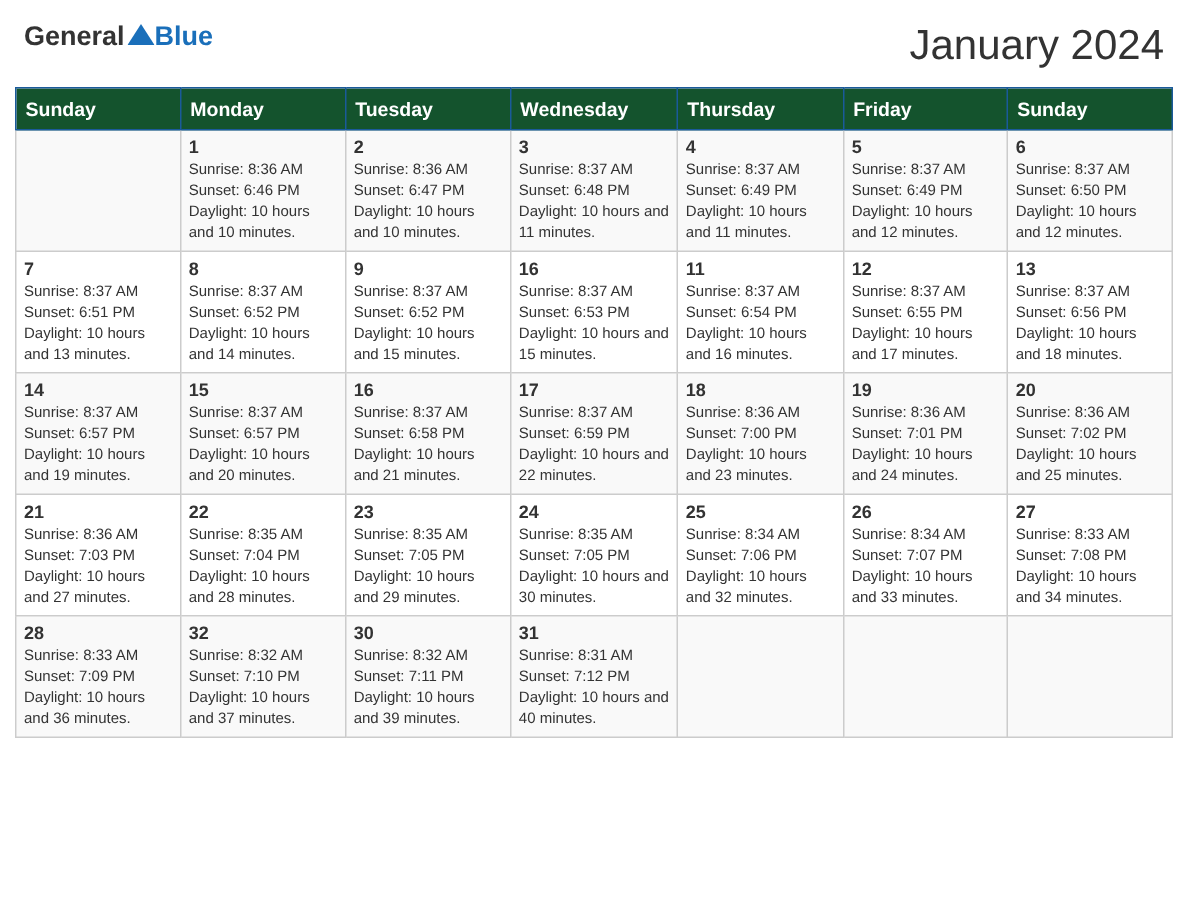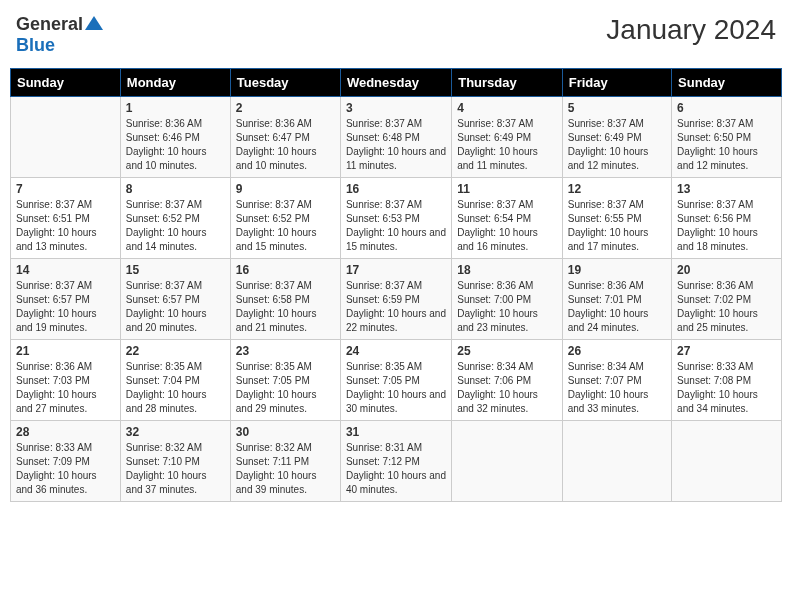--- a/index.html
+++ b/index.html
@@ -12,22 +12,21 @@
     }
     .header-area {
       display: flex;
       justify-content: space-between;
       align-items: flex-start;
       margin-bottom: 8px;
       padding: 4px 6px;
     }
     .logo {
       display: flex;
-      flex-direction: column;
-      align-items: flex-start;
+      align-items: flex-end;
     }
     .logo-general {
       font-size: 18px;
       font-weight: bold;
       color: #333;
     }
     .logo-blue {
       font-size: 18px;
       font-weight: bold;
       color: #1a6fba;
@@ -47,21 +46,21 @@
     .calendar-subtitle {
       font-size: 15px;
       color: #555;
     }
     .calendar-table {
       width: 100%;
       border-collapse: collapse;
       font-size: 11px;
     }
     .calendar-table thead tr th {
-      background-color: #000000;
+      background-color: #14532d;
       color: #fff;
       text-align: left;
       padding: 6px 6px;
       font-size: 13px;
       font-weight: bold;
       border: 1px solid #1a5a9a;
     }
     .calendar-table tbody tr td {
       border: 1px solid #ccc;
       vertical-align: top;

